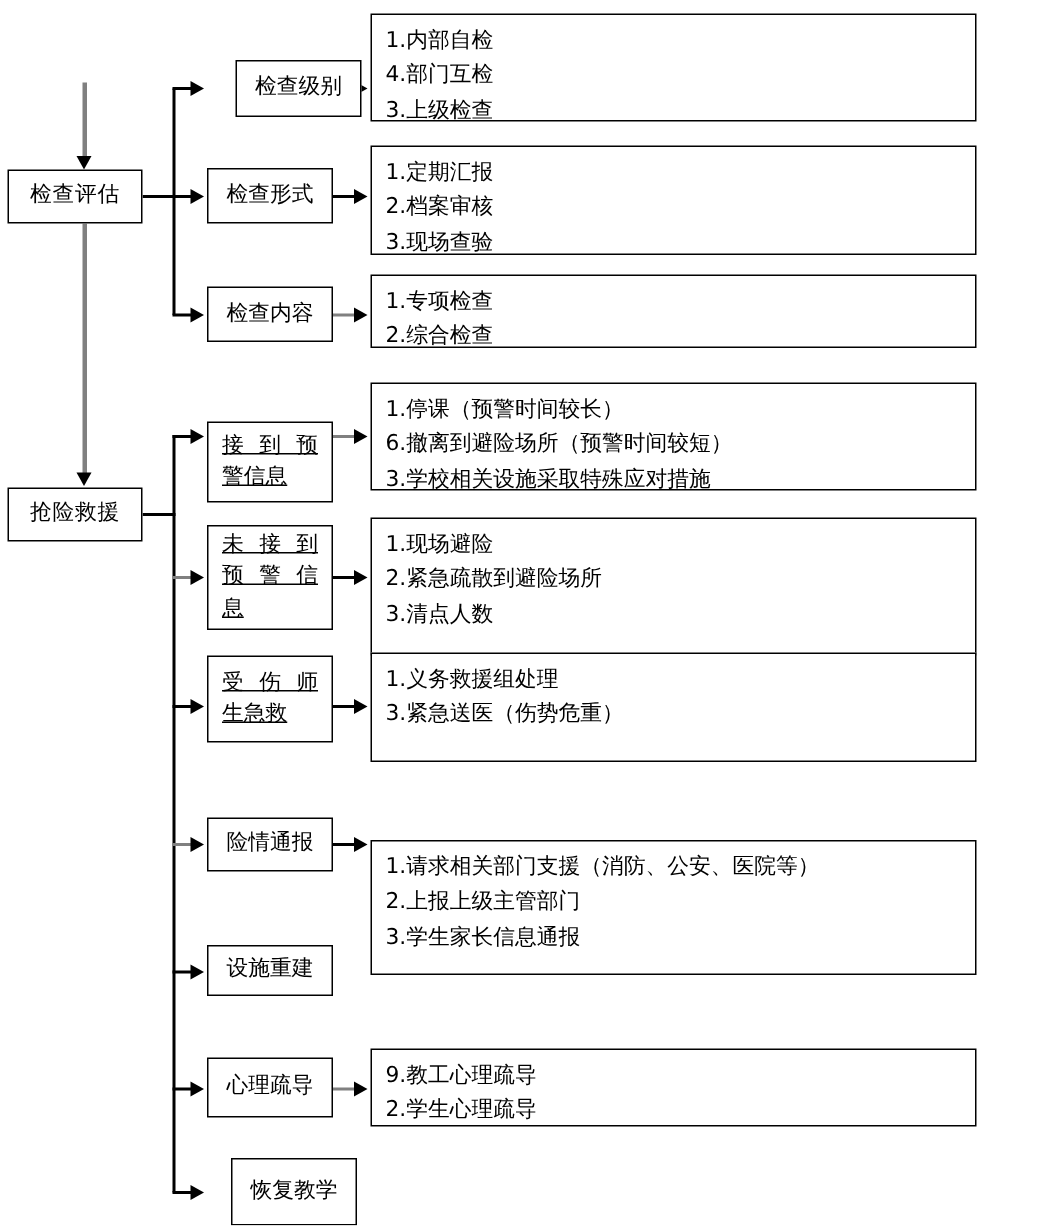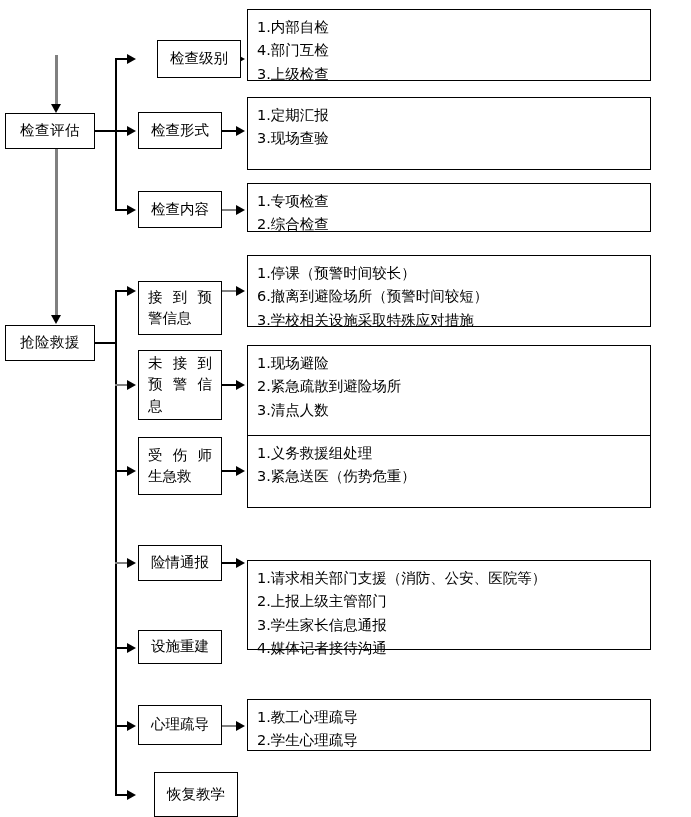--- a/index.html
+++ b/index.html
@@ -43,20 +43,21 @@
   
   .node.spread .label {
     text-align: justify;
     text-align-last: justify;
     padding: 0 9px;
   }
   .node.spread .label .ln {
     display: block;
     text-align: justify;
     text-align-last: justify;
+    text-decoration: underline;
   }
   .node.spread .label .ln.last {
     text-align: right;
     text-align-last: left;
   }
   .detail {
     position: absolute;
     box-sizing: border-box;
     border: 1.5px solid #000000;
     background: #ffffff;
@@ -127,20 +128,21 @@
 
   <div class="ln-h" style="left:115px; top:130px; width:15px;"></div>
   <div class="arrow right" style="left:127px; top:126px;"></div>
   <div class="node" style="left:138px; top:112px; width:84px; height:37px;">
     <span class="label">检查形式</span>
   </div>
   <div class="ln-h" style="left:222px; top:130px; width:16px;"></div>
   <div class="arrow right" style="left:236px; top:126px;"></div>
   <div class="detail" style="left:247px; top:97px; width:404px; height:73px;">
     <span class="item">1.定期汇报</span>
+    <span class="item">2.档案审核</span>
     <span class="item">3.现场查验</span>
   </div>
 
   <div class="ln-h" style="left:115px; top:209px; width:15px;"></div>
   <div class="arrow right" style="left:127px; top:205px;"></div>
   <div class="node" style="left:138px; top:191px; width:84px; height:37px;">
     <span class="label">检查内容</span>
   </div>
   <div class="ln-h gray" style="left:222px; top:209px; width:16px;"></div>
   <div class="arrow right" style="left:236px; top:205px;"></div>
@@ -212,38 +214,37 @@
   <div class="arrow right" style="left:127px; top:558px;"></div>
   <div class="node" style="left:138px; top:545px; width:84px; height:36px;">
     <span class="label">险情通报</span>
   </div>
   <div class="ln-h" style="left:222px; top:562px; width:16px;"></div>
   <div class="arrow right" style="left:236px; top:558px;"></div>
   <div class="detail" style="left:247px; top:560px; width:404px; height:90px;">
     <span class="item">1.请求相关部门支援（消防、公安、医院等）</span>
     <span class="item">2.上报上级主管部门</span>
     <span class="item">3.学生家长信息通报</span>
-    <span class="item">4.媒体记者接待沟通</span>
   </div>
 
   <div class="ln-h" style="left:115px; top:647px; width:15px;"></div>
   <div class="arrow right" style="left:127px; top:643px;"></div>
   <div class="node" style="left:138px; top:630px; width:84px; height:34px;">
     <span class="label">设施重建</span>
   </div>
 
   <div class="ln-h" style="left:115px; top:725px; width:15px;"></div>
   <div class="arrow right" style="left:127px; top:721px;"></div>
   <div class="node" style="left:138px; top:705px; width:84px; height:40px;">
     <span class="label">心理疏导</span>
   </div>
   <div class="ln-h gray" style="left:222px; top:725px; width:16px;"></div>
   <div class="arrow right" style="left:236px; top:721px;"></div>
   <div class="detail" style="left:247px; top:699px; width:404px; height:52px;">
-    <span class="item">1.教工心理疏导</span>
+    <span class="item">9.教工心理疏导</span>
     <span class="item">2.学生心理疏导</span>
   </div>
 
   <div class="ln-h" style="left:115px; top:794px; width:15px;"></div>
   <div class="arrow right" style="left:127px; top:790px;"></div>
   <div class="node" style="left:138px; top:772px; width:84px; height:45px;margin-left:16px;">
     <span class="label">恢复教学</span>
   </div>
 
 </div>

